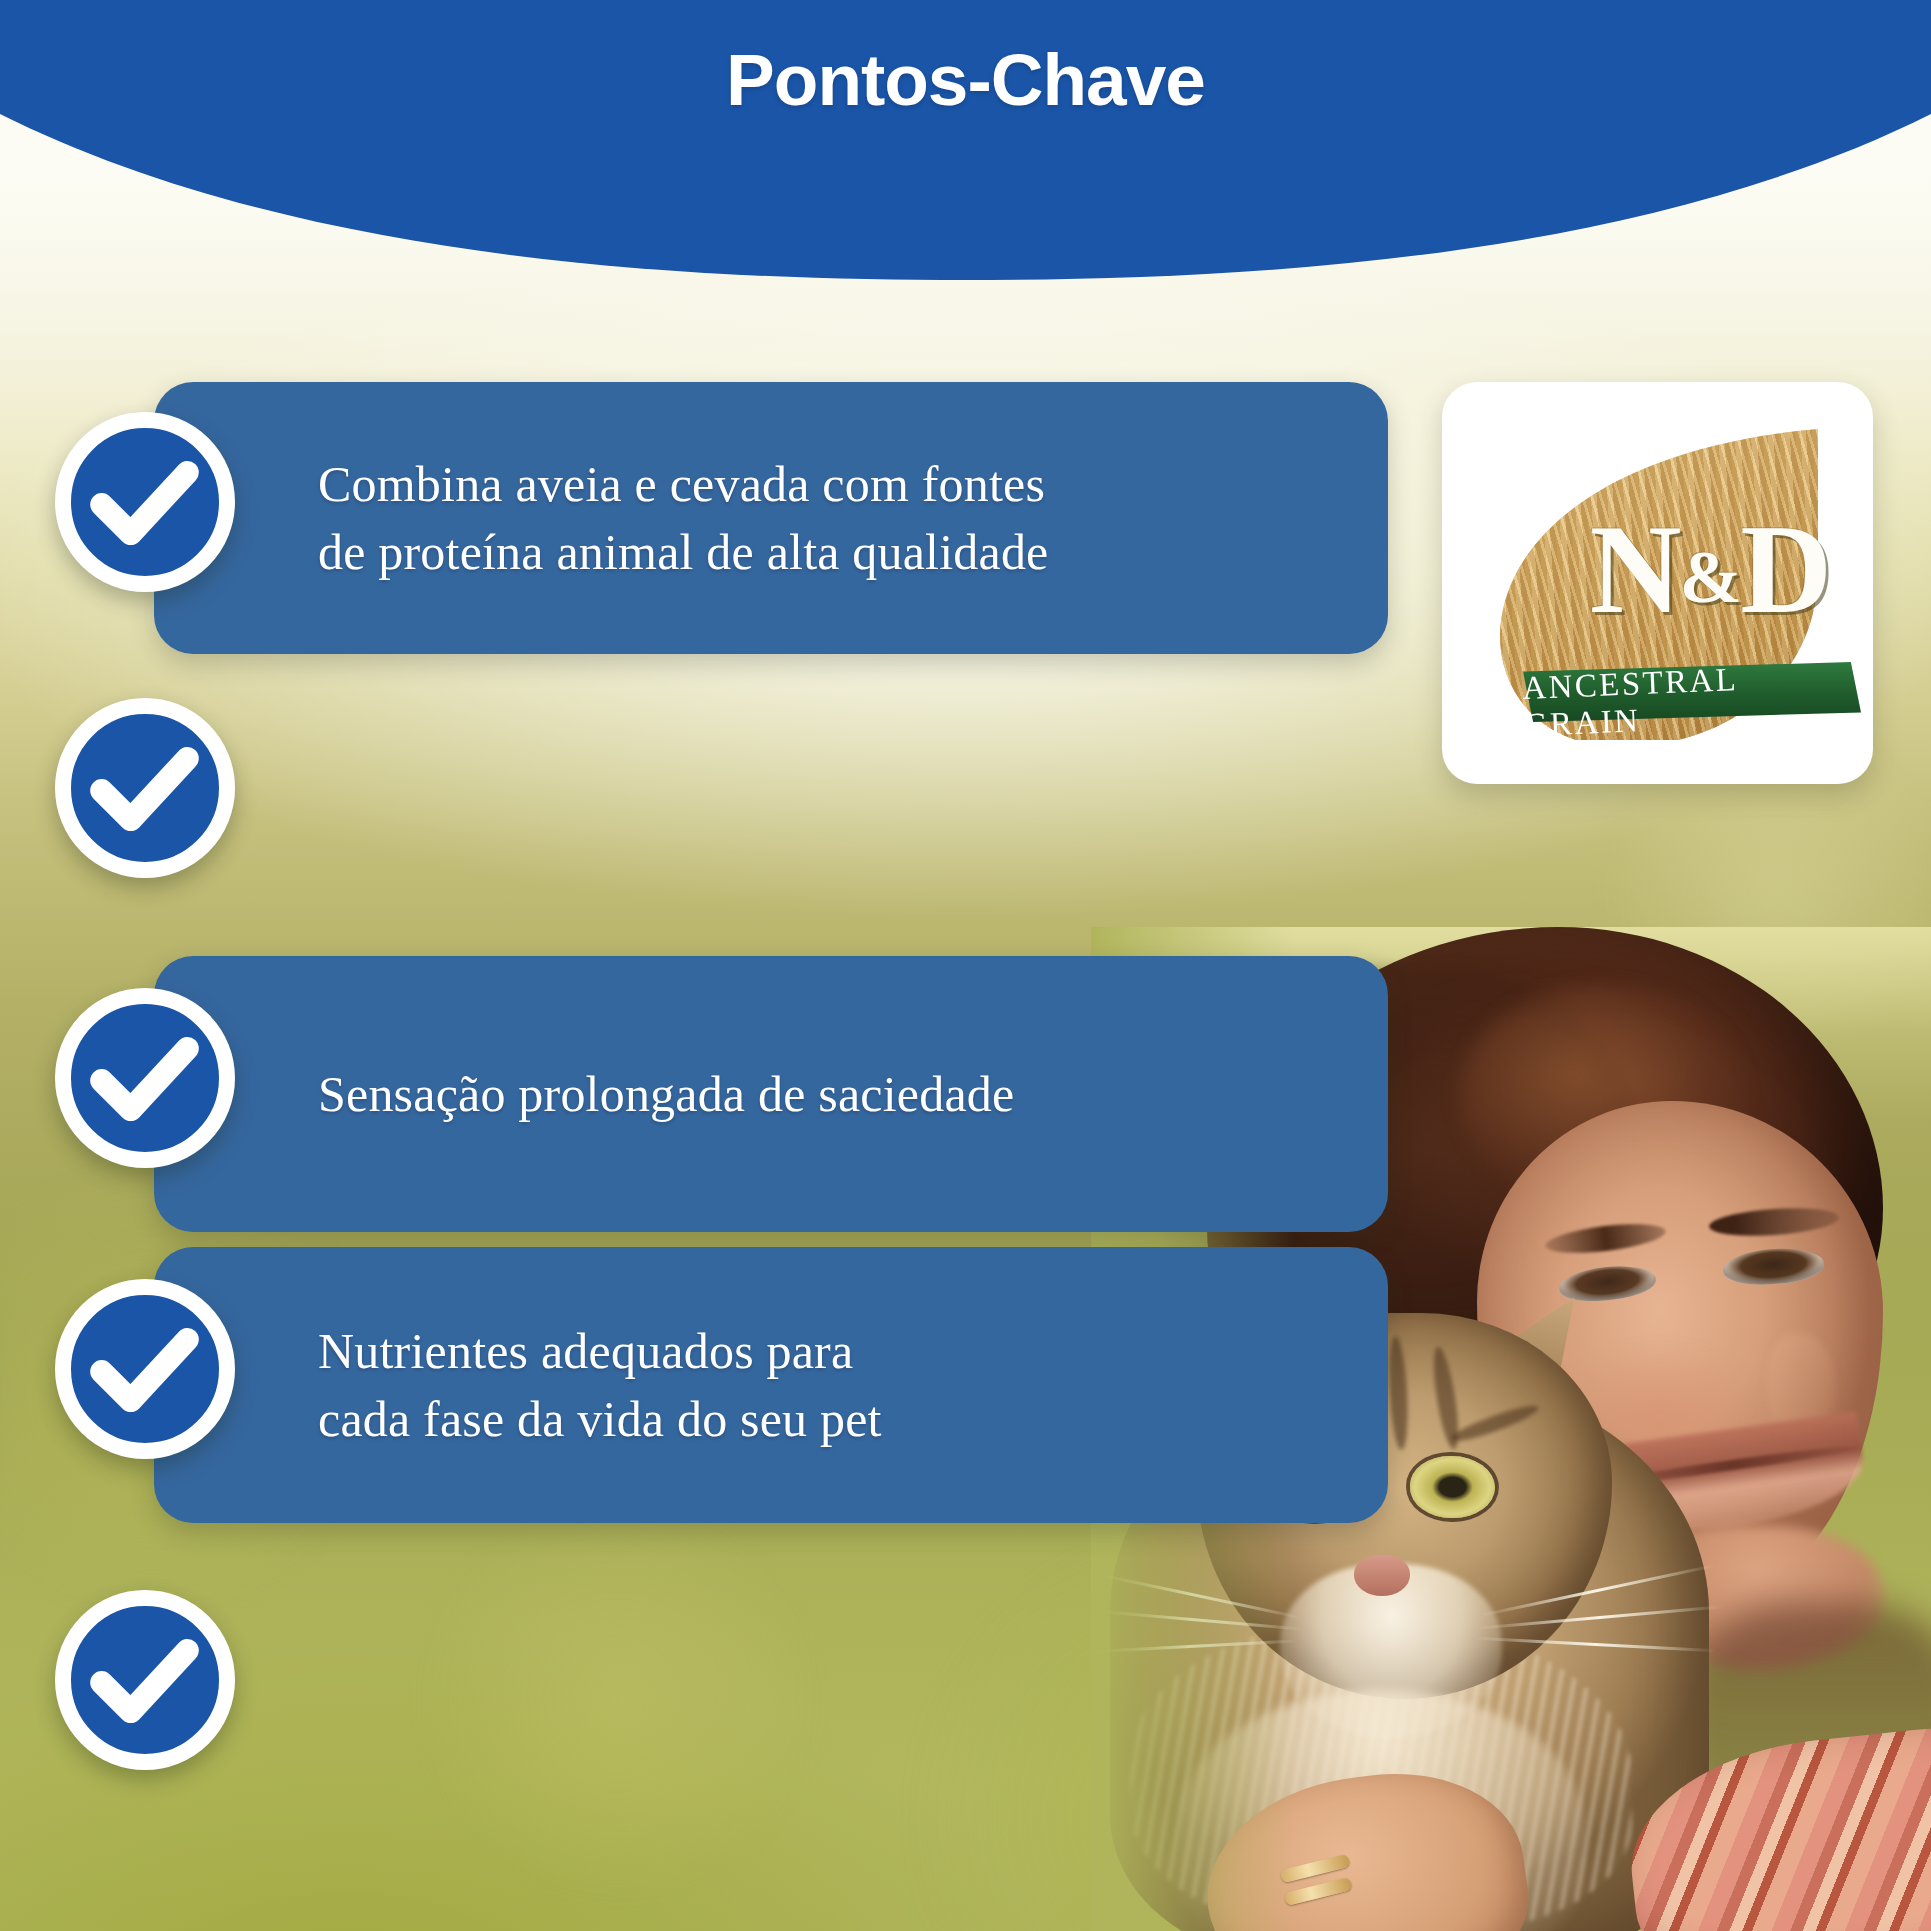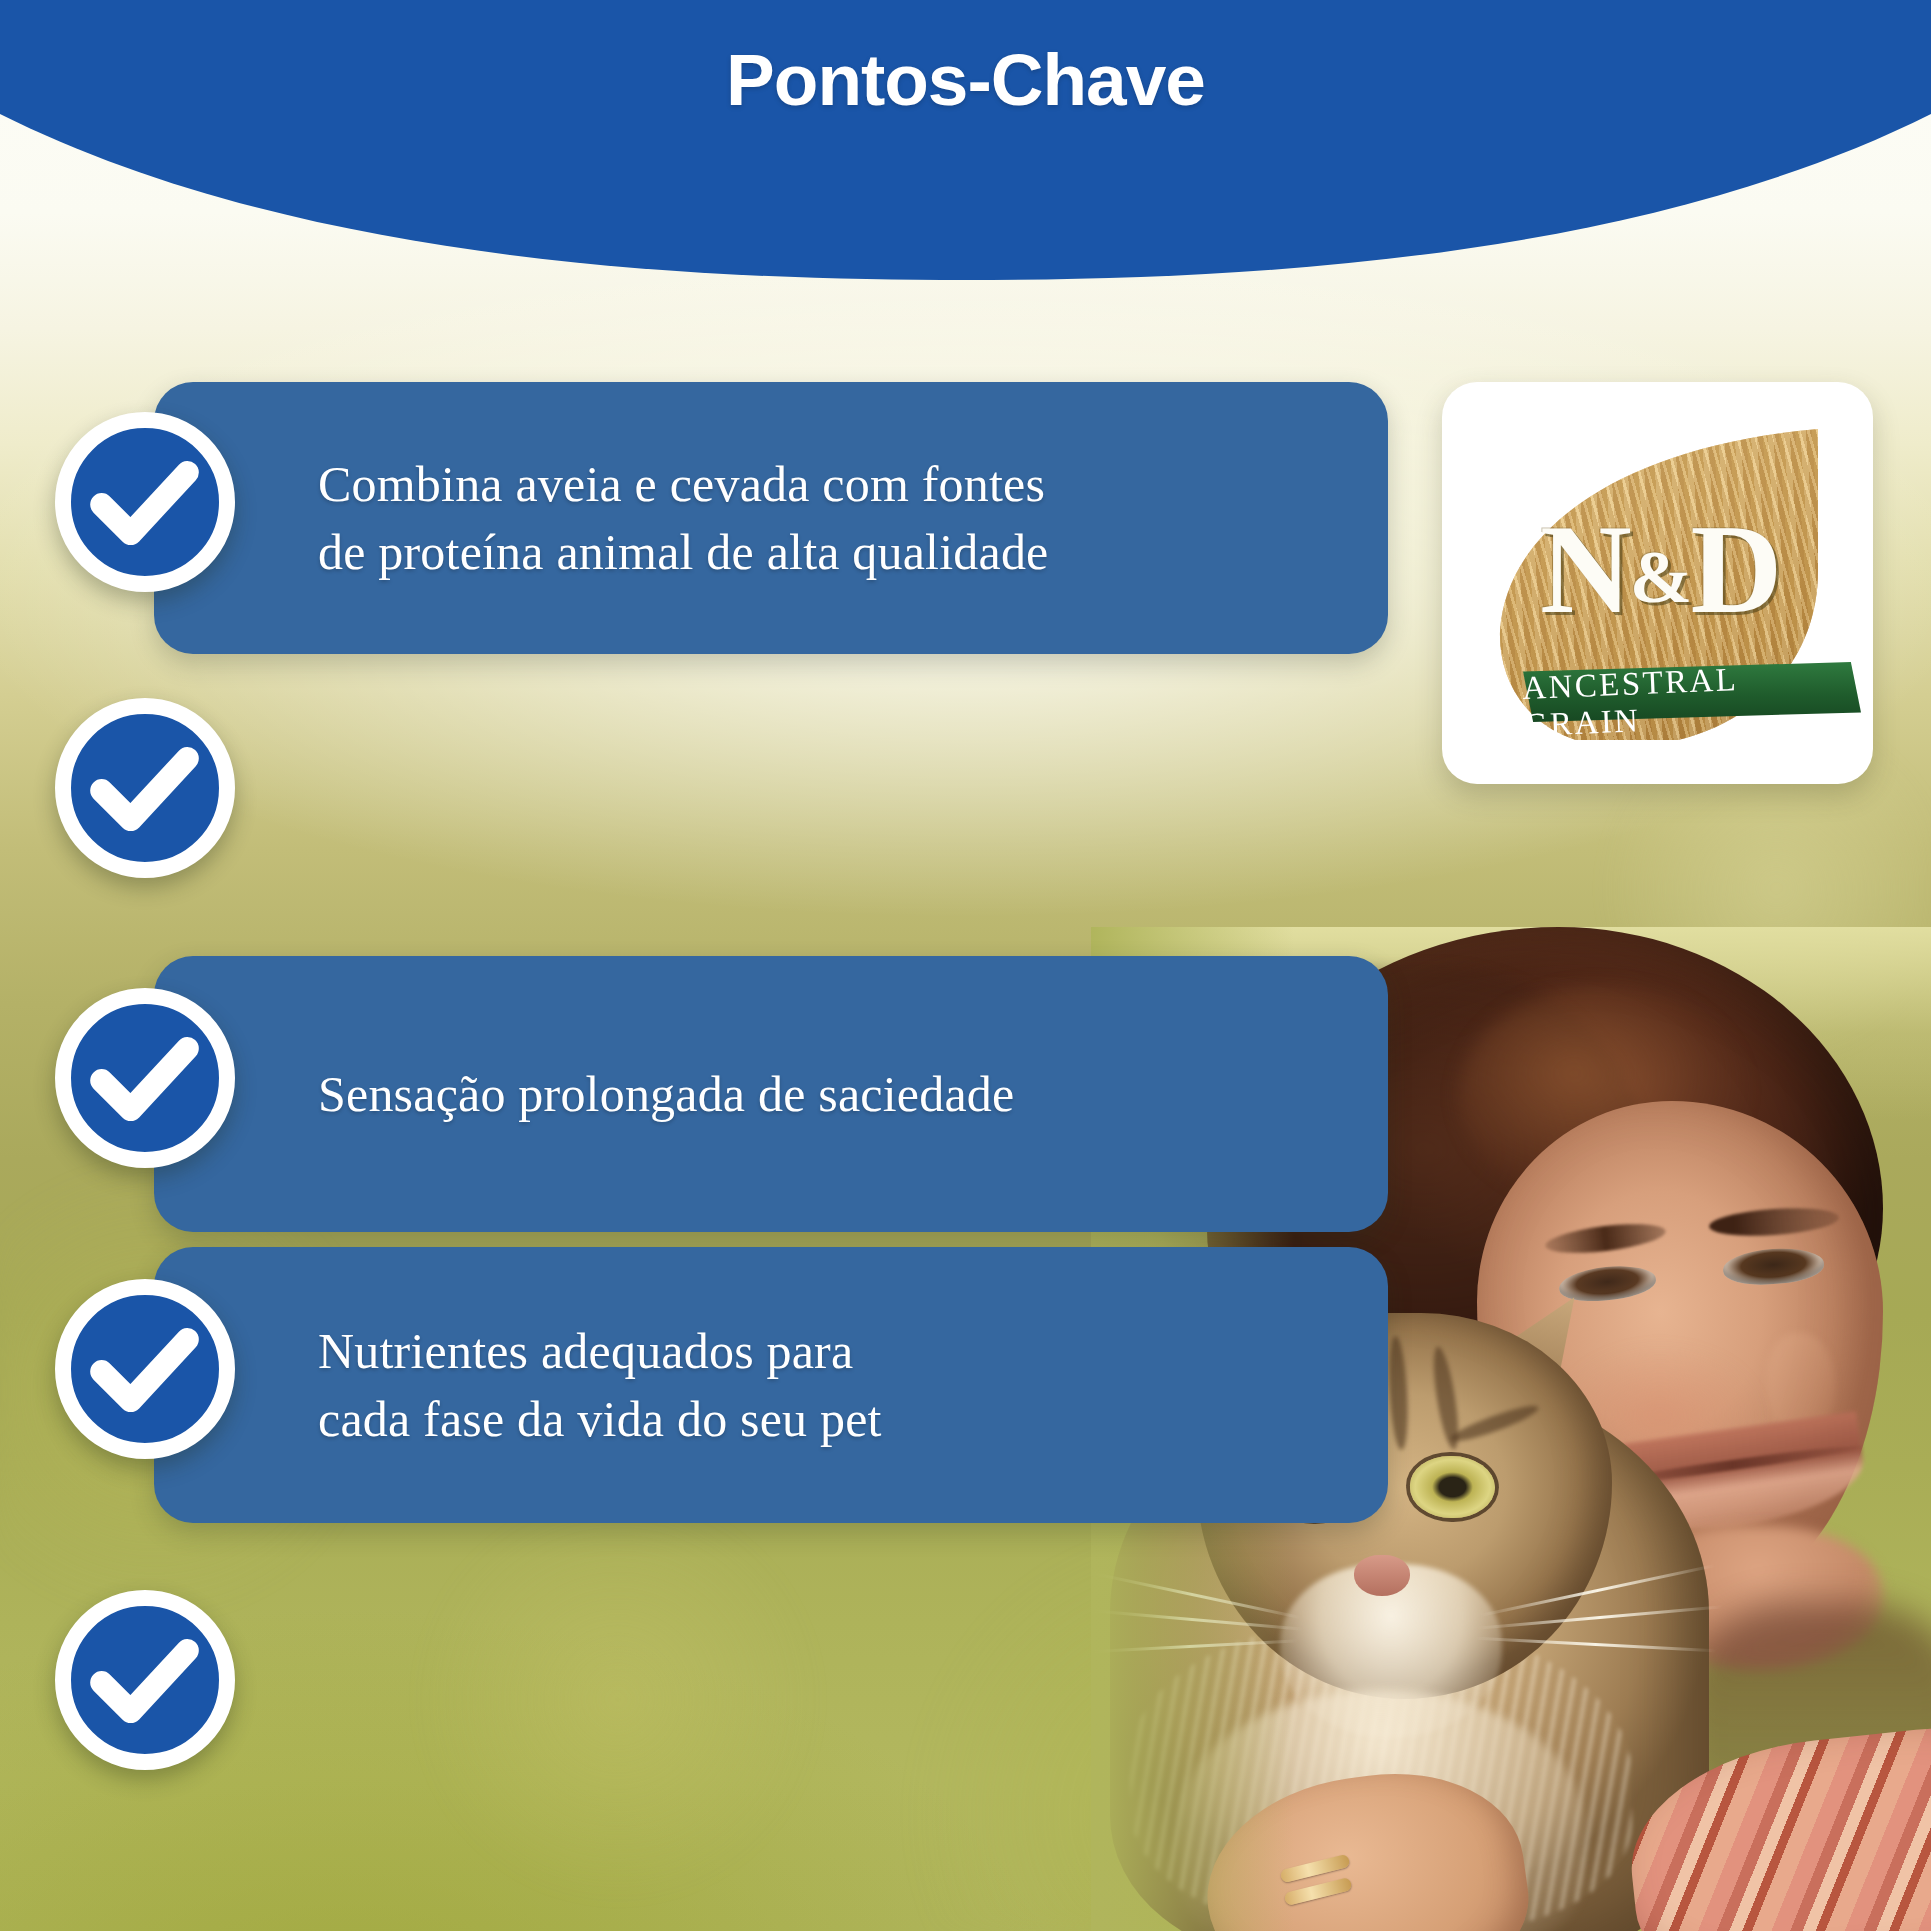--- a/index.html
+++ b/index.html
@@ -384,21 +384,21 @@
     background:
       repeating-linear-gradient(74deg,
         rgba(255,240,200,0.30) 0px, rgba(255,240,200,0.30) 2.9px,
         rgba(130,92,38,0.18) 2.9px, rgba(130,92,38,0.18) 8.7px);
     opacity: 0.85;
   }
   .logo-nd {
     position: absolute;
     left: 52px; top: 85px;
     width: 290px;
-    text-align: left;
+    text-align: right;
     font-family: "Liberation Serif", "DejaVu Serif", serif;
     font-size: 127px;
     font-weight: bold;
     color: #fdfcf6;
     line-height: 1;
     text-shadow: 2.9px 2.9px 0 rgba(70,60,20,0.55), -1px -1px 0 rgba(120,100,50,0.4);
     letter-spacing: -1.9px;
   }
   .logo-nd .amp { font-size: 75px; vertical-align: 9.7px; }
   .logo-banner {

